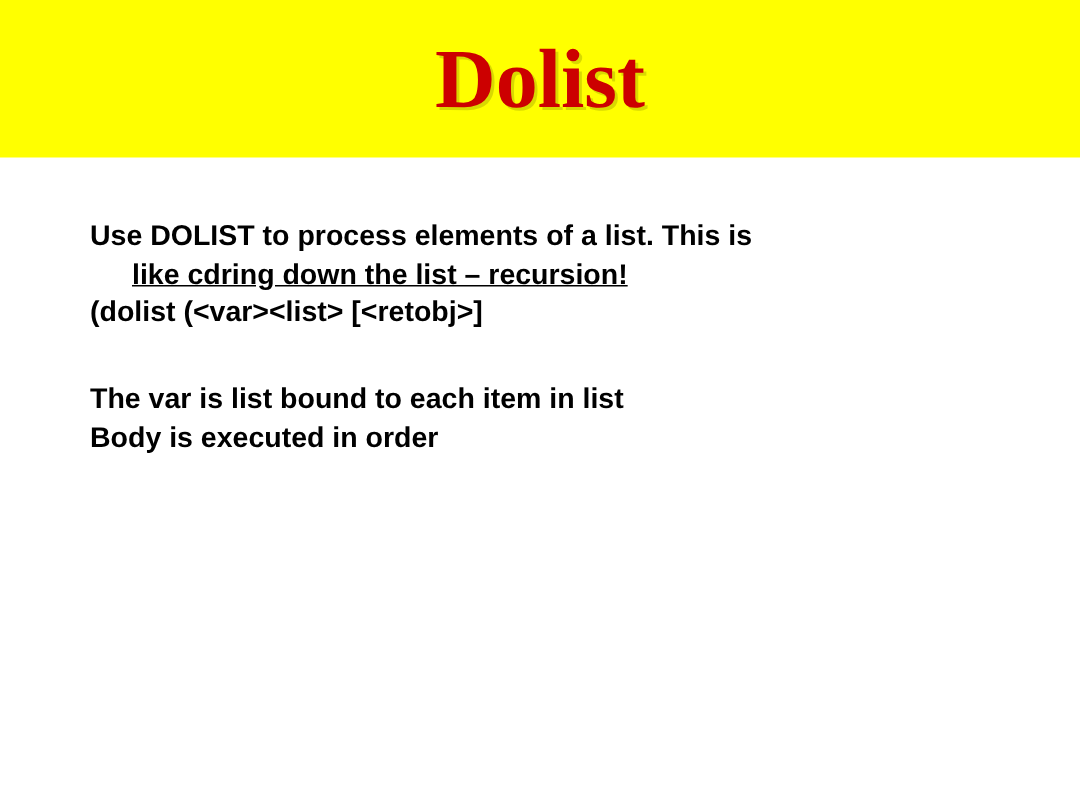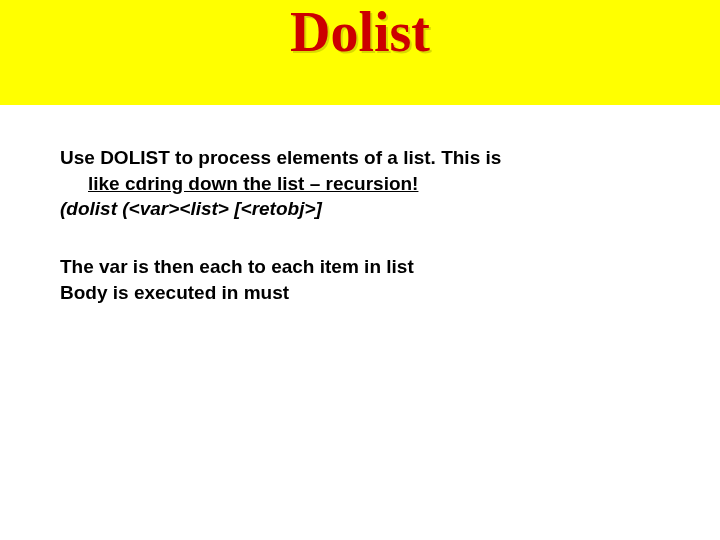--- a/index.html
+++ b/index.html
@@ -8,21 +8,21 @@
       height: 540px;
       background: #ffffff;
       font-family: Arial, Helvetica, sans-serif;
       overflow: hidden;
     }
     .title-banner {
       width: 100%;
       height: 105px;
       background: #ffff00;
       display: flex;
-      align-items: flex-start;
+      align-items: center;
       justify-content: center;
     }
     .title-text {
       font-family: "Times New Roman", Times, serif;
       font-size: 56px;
       font-weight: bold;
       color: #cc0000;
       text-shadow: 2px 2px 0 rgba(0,0,0,0.15);
     }
     .content {
@@ -33,32 +33,32 @@
       font-weight: bold;
       color: #000;
       line-height: 1.35;
     }
     .para1 {
       margin-bottom: 32px;
     }
     .line { display: block; }
     .indent1 { padding-left: 28px; text-decoration: underline; }
     .indent2 { padding-left: 28px; }
-    .italic { font-style: italic; }
+    .italic { }
   </style>
 </head>
 <body>
 
 <div class="title-banner">
   <span class="title-text">Dolist</span>
 </div>
 
 <div class="content">
   <div class="para1">
     <span class="line">Use DOLIST to process elements of a list.  This is</span>
     <span class="line indent1">like cdring down the list – recursion!</span>
     <span class="line italic">(dolist (&lt;var&gt;&lt;list&gt; [&lt;retobj&gt;]</span>
   </div>
   <div class="para2">
-    <span class="line">The var is then each to each item in list</span>
-    <span class="line">Body is executed in must</span>
+    <span class="line">The var is list bound to each item in list</span>
+    <span class="line">Body is executed in order</span>
   </div>
 </div>
 
 </body></html>

